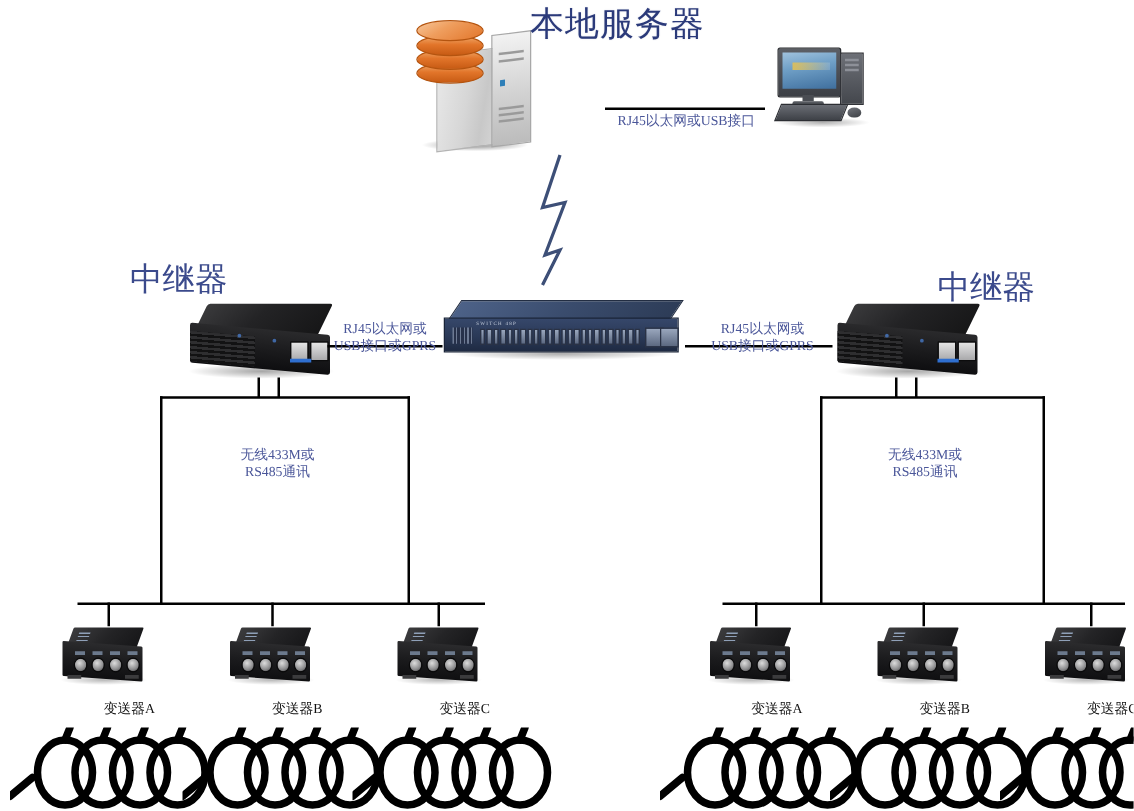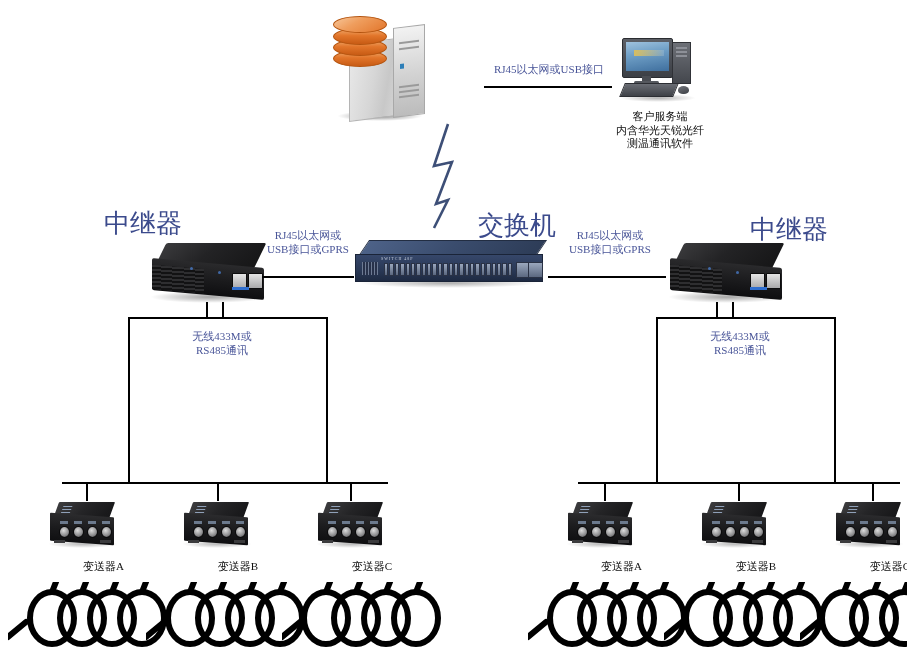--- a/index.html
+++ b/index.html
@@ -31,20 +31,21 @@
     font-size:26px;
     white-space:nowrap;
   }
   .link-label{
     color:#4a5699;
     font-family:"Liberation Serif","DejaVu Serif",serif;
     font-size:11px;
     line-height:14px;
     text-align:center;
     white-space:nowrap;
+    margin-top:28px;
   }
   .dev-label{
     color:#111111;
     font-family:"Liberation Serif","DejaVu Serif",serif;
     font-size:11px;
     white-space:nowrap;
     text-align:right;
   }
   .caption{
     color:#111111;
@@ -224,45 +225,41 @@
       <div class="srv-slot" style="left:5px;top:68px;width:20px;"></div>
     </div>
     <div class="db-icon">
       <div class="db-layer" style="top:36px;"></div>
       <div class="db-layer" style="top:25px;"></div>
       <div class="db-layer" style="top:14px;"></div>
       <div class="db-layer db-top" style="top:2px;"></div>
     </div>
   </div>
 
+  <div class="abs title-label" style="left:424px;top:1px;">本地服务器</div>
 
   <div class="abs hline2" style="left:484px;top:86px;width:128px;"></div>
   <div class="abs link-label" style="left:484px;top:62px;width:130px;">RJ45以太网或USB接口</div>
 
   <div class="abs pc" style="left:620px;top:38px;">
     <div class="pc-shadow"></div>
     <div class="pc-monitor">
       <div class="pc-screen"></div>
     </div>
     <div class="pc-neck"></div>
     <div class="pc-base"></div>
     <div class="pc-tower">
       <div class="pc-tower-bay" style="top:4px;"></div>
       <div class="pc-tower-bay" style="top:8px;"></div>
       <div class="pc-tower-bay" style="top:12px;"></div>
     </div>
     <div class="pc-kbd"></div>
     <div class="pc-mouse"></div>
   </div>
 
-  <div class="abs caption" style="left:592px;top:110px;width:136px;">
-    <div>客户服务端</div>
-    <div>内含华光天锐光纤</div>
-    <div>测温通讯软件</div>
-  </div>
 
   <svg class="abs" style="left:404px;top:122px;" width="70" height="108">
     <polyline points="44,2 30,44 48,40 32,82 44,78 30,106" fill="none" stroke="#3d4f77" stroke-width="2.6" stroke-linejoin="miter"></polyline>
   </svg>
 
   <div class="abs switch" style="left:355px;top:240px;">
     <div class="sw-shadow"></div>
     <div class="sw-top"></div>
     <div class="sw-face">
       <div class="sw-brand">SWITCH 48P</div>
@@ -291,21 +288,20 @@
           <div class="sw-port"></div>
         <div class="sw-port"></div>
           <div class="sw-port"></div>
           <div class="sw-port"></div>
       </div>
       <div class="sw-bigport" style="left:160px;"></div>
       <div class="sw-bigport" style="left:172px;"></div>
     </div>
   </div>
 
-  <div class="abs section-label" style="left:478px;top:208px;">交换机</div>
 
   <div class="abs section-label" style="left:104px;top:206px;">中继器</div>
 
   <div class="abs repeater" style="left:148px;top:243px;">
     <div class="rp-shadow"></div>
     <div class="rp-top"></div>
     <div class="rp-face"></div>
     <div class="rp-fin"></div>
     <div class="rp-jack" style="left:84px;"></div>
     <div class="rp-jack" style="left:100px;"></div>

